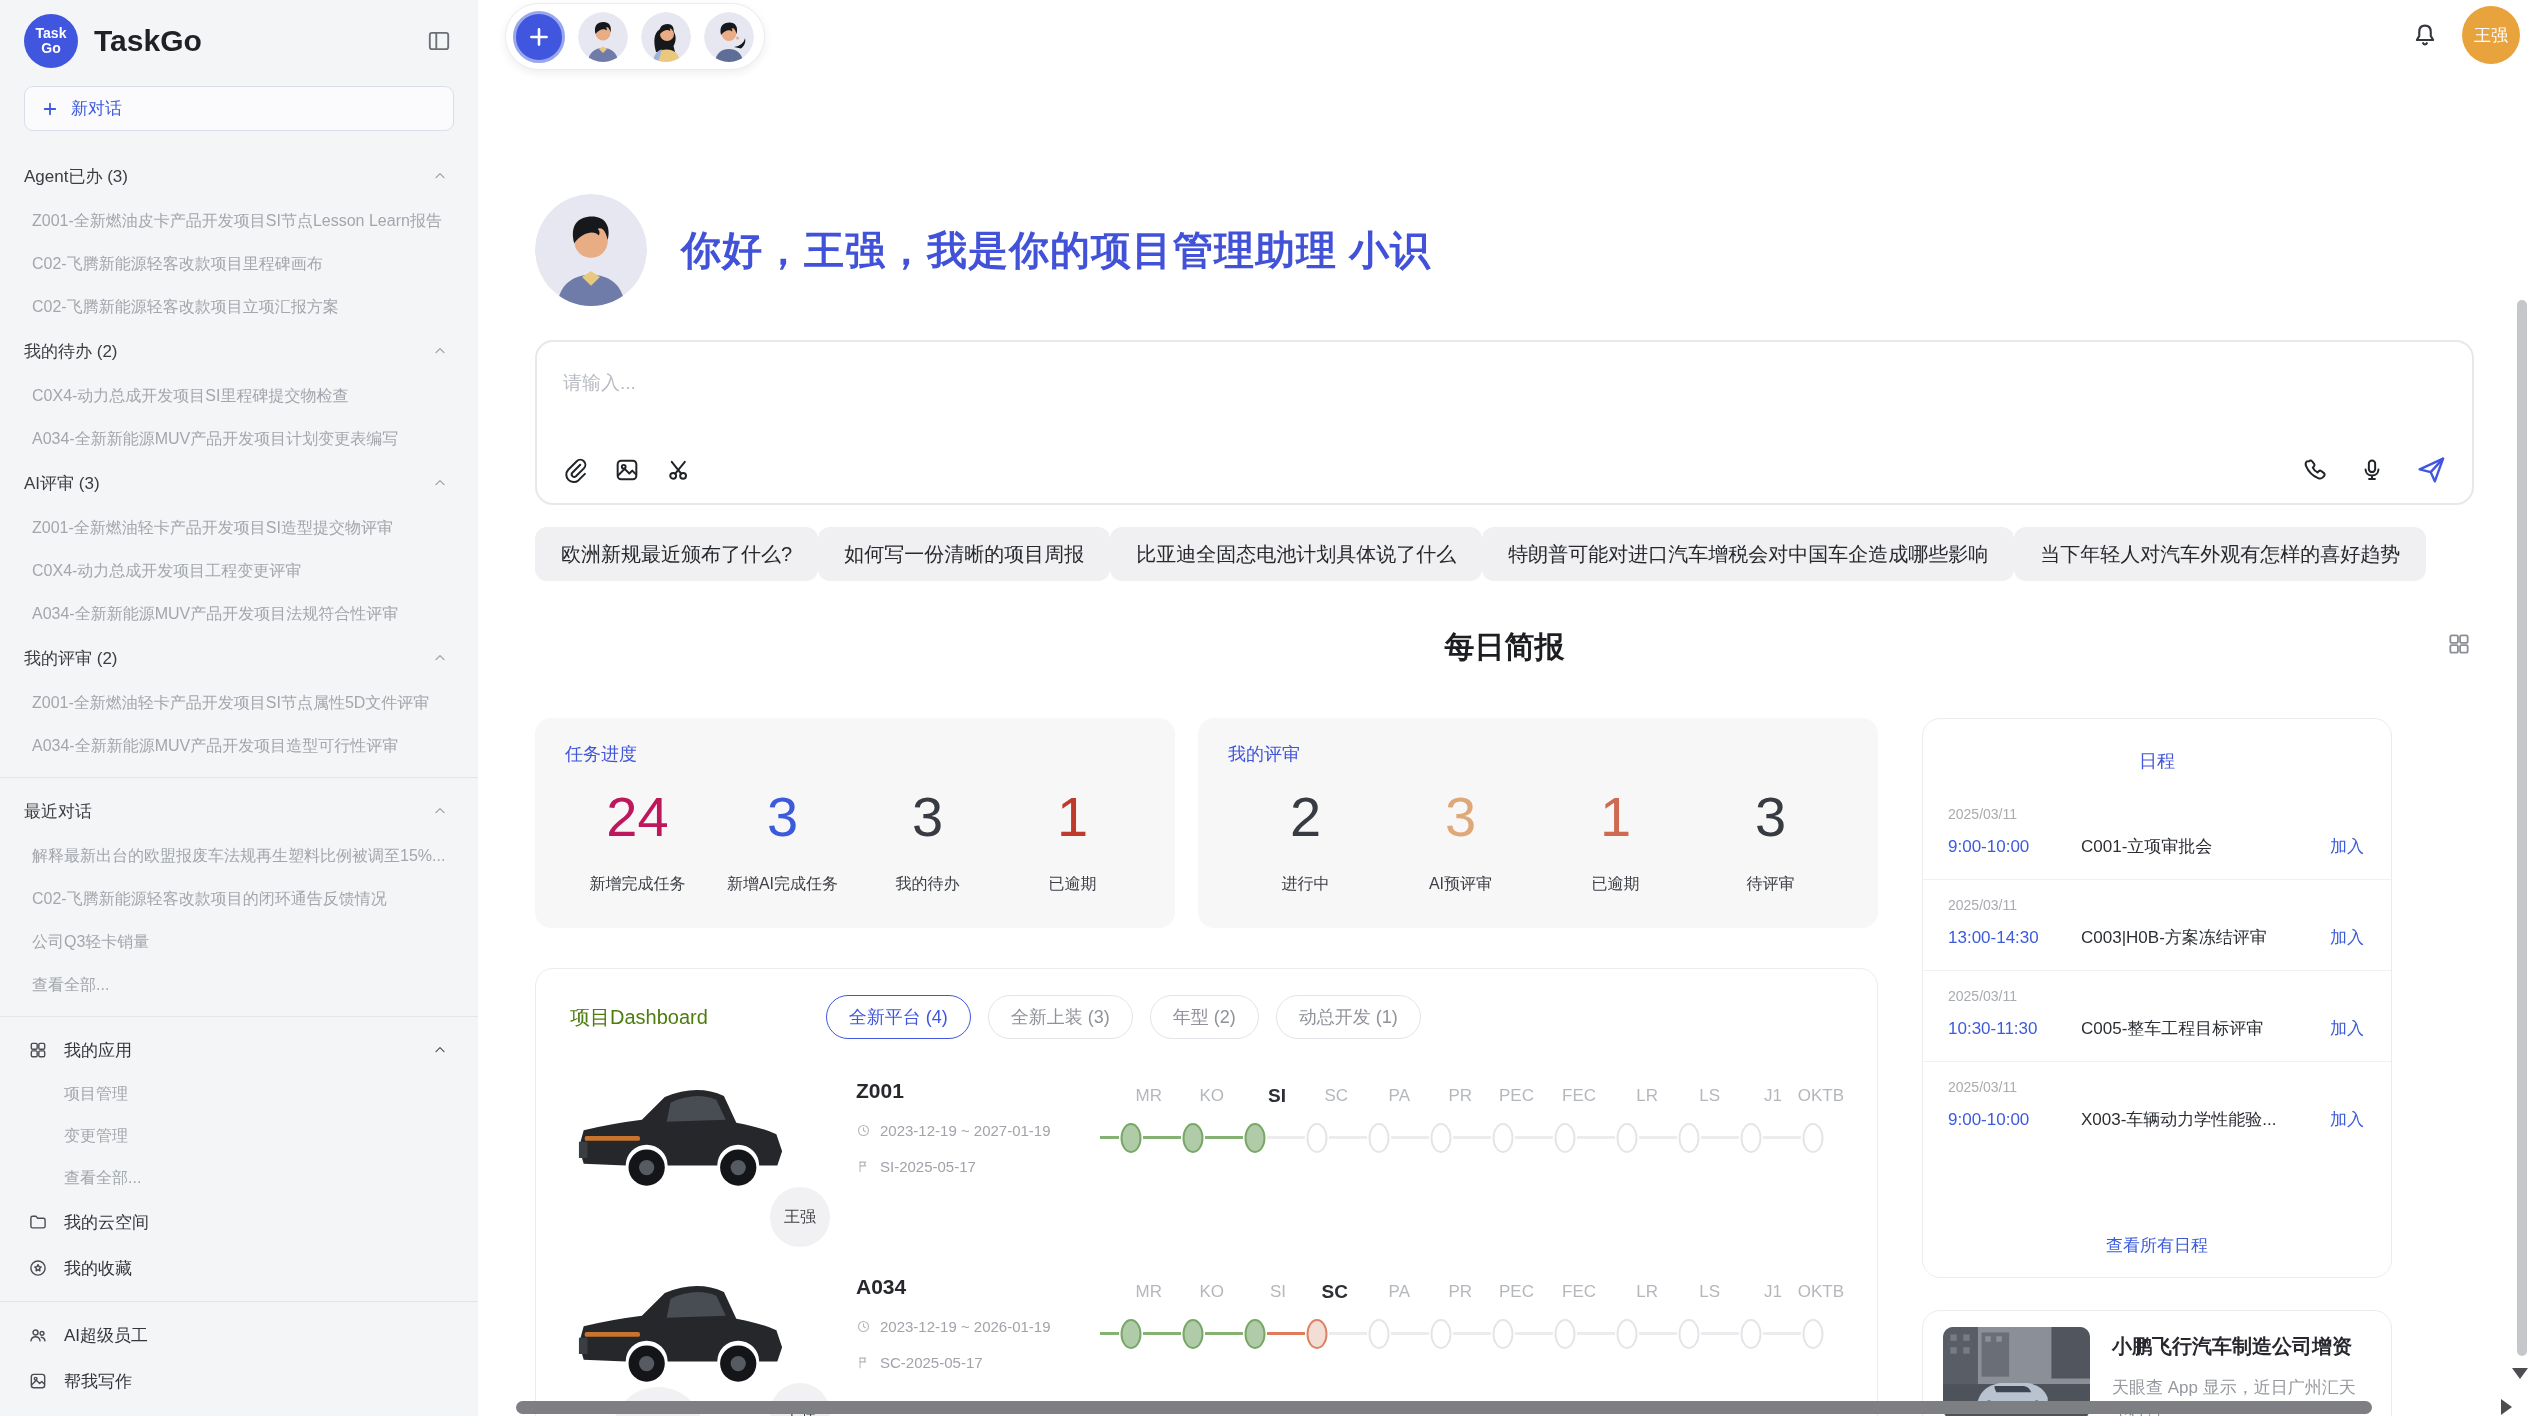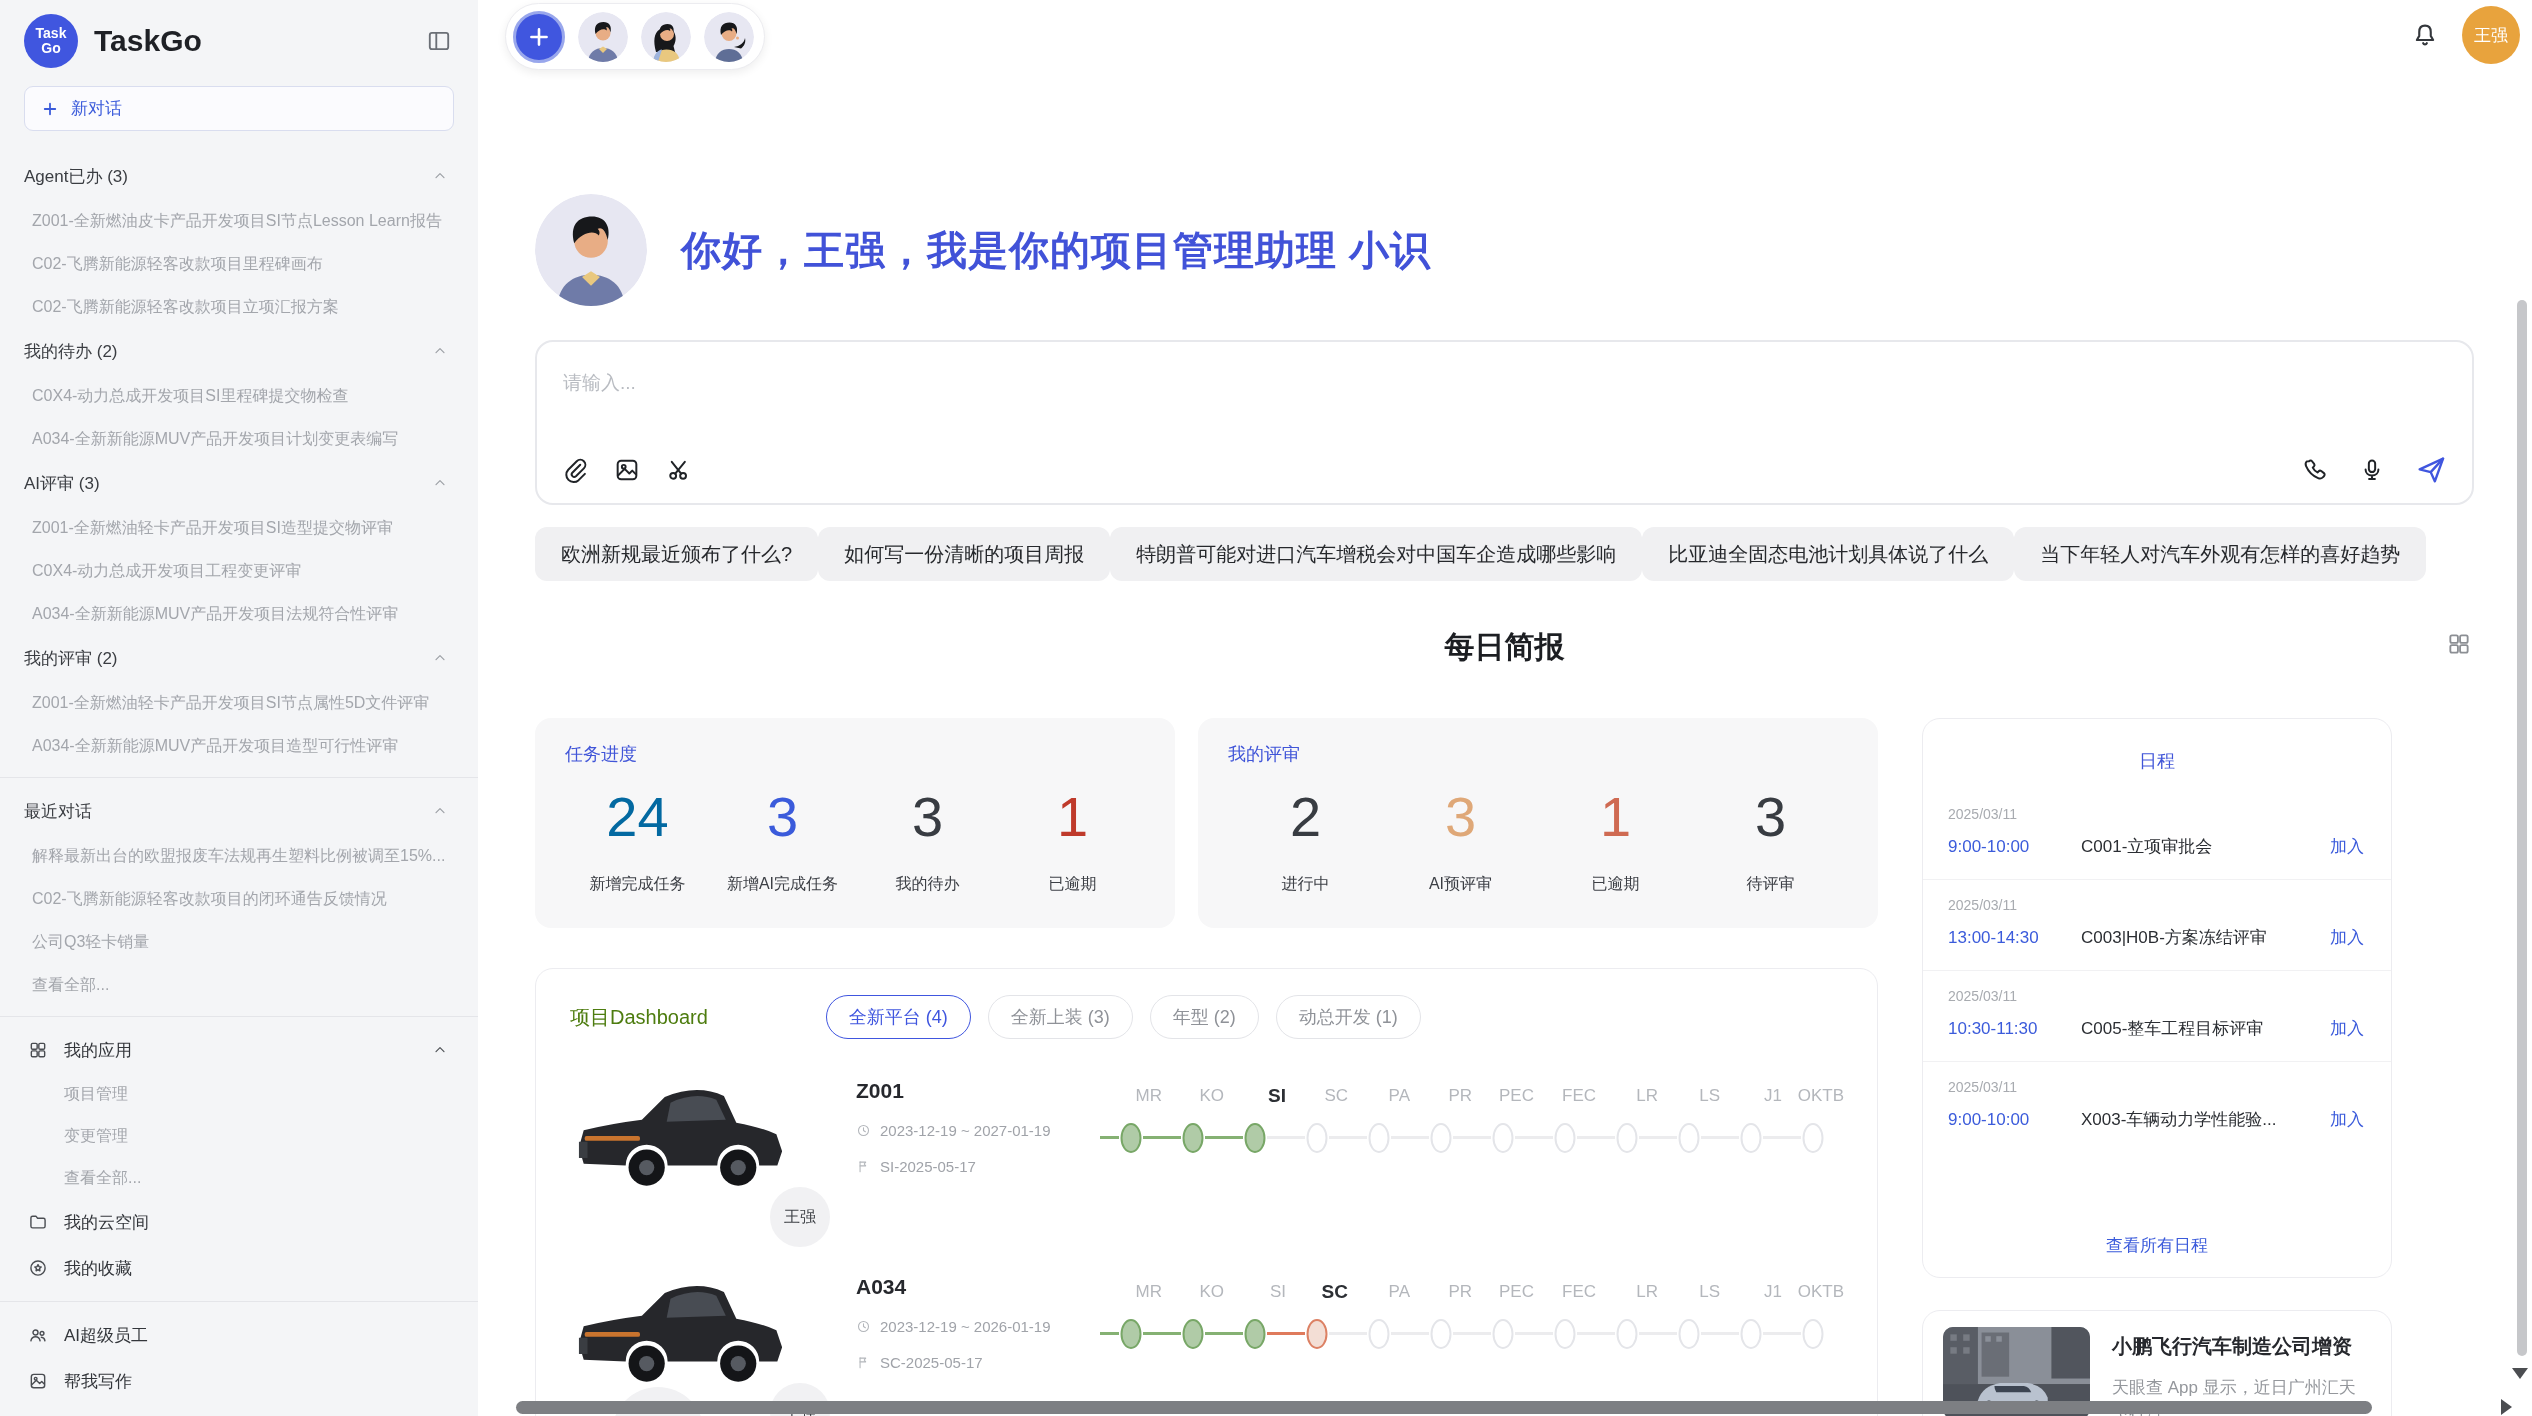--- a/index.html
+++ b/index.html
@@ -398,22 +398,22 @@
                 <path d="M11.8 13.5l8.7-9.5"></path>
               </svg>
             </span>
         </div>
       </div>
     </div>
 
     <div class="chips" id="chips">
         <div class="chip">欧洲新规最近颁布了什么?</div>
         <div class="chip">如何写一份清晰的项目周报</div>
+        <div class="chip">比亚迪全固态电池计划具体说了什么</div>
         <div class="chip">特朗普可能对进口汽车增税会对中国车企造成哪些影响</div>
-        <div class="chip">比亚迪全固态电池计划具体说了什么</div>
         <div class="chip">当下年轻人对汽车外观有怎样的喜好趋势</div>
       </div>
 
     <div class="brief-head">
       <span class="brief-title">每日简报</span>
       <span class="brief-grid svgwrap i26">
           <svg viewBox="0 0 24 24" fill="none" stroke="currentColor" stroke-width="1.7" stroke-linecap="round" stroke-linejoin="round">
             <rect x="4" y="4" width="7" height="7" rx="1.5"></rect>
             <rect x="13" y="4" width="7" height="7" rx="1.5"></rect>
             <rect x="4" y="13" width="7" height="7" rx="1.5"></rect>
@@ -422,21 +422,21 @@
         </span>
     </div>
 
     <div class="cols">
       <div class="col-left">
         <div class="stats-row">
           <div class="stat-card c1">
             <div class="card-title">任务进度</div>
             <div class="stat-grid" id="task-stats">
                 <div class="stat-col">
-                  <div class="stat-num" style="color: #0369a1;">24</div>
+                  <div class="stat-num" style="color: #be185d;">24</div>
                   <div class="stat-lab">新增完成任务</div>
                 </div>
                 <div class="stat-col">
                   <div class="stat-num" style="color: rgb(59, 91, 219);">3</div>
                   <div class="stat-lab">新增AI完成任务</div>
                 </div>
                 <div class="stat-col">
                   <div class="stat-num" style="color: rgb(56, 60, 66);">3</div>
                   <div class="stat-lab">我的待办</div>
                 </div>

